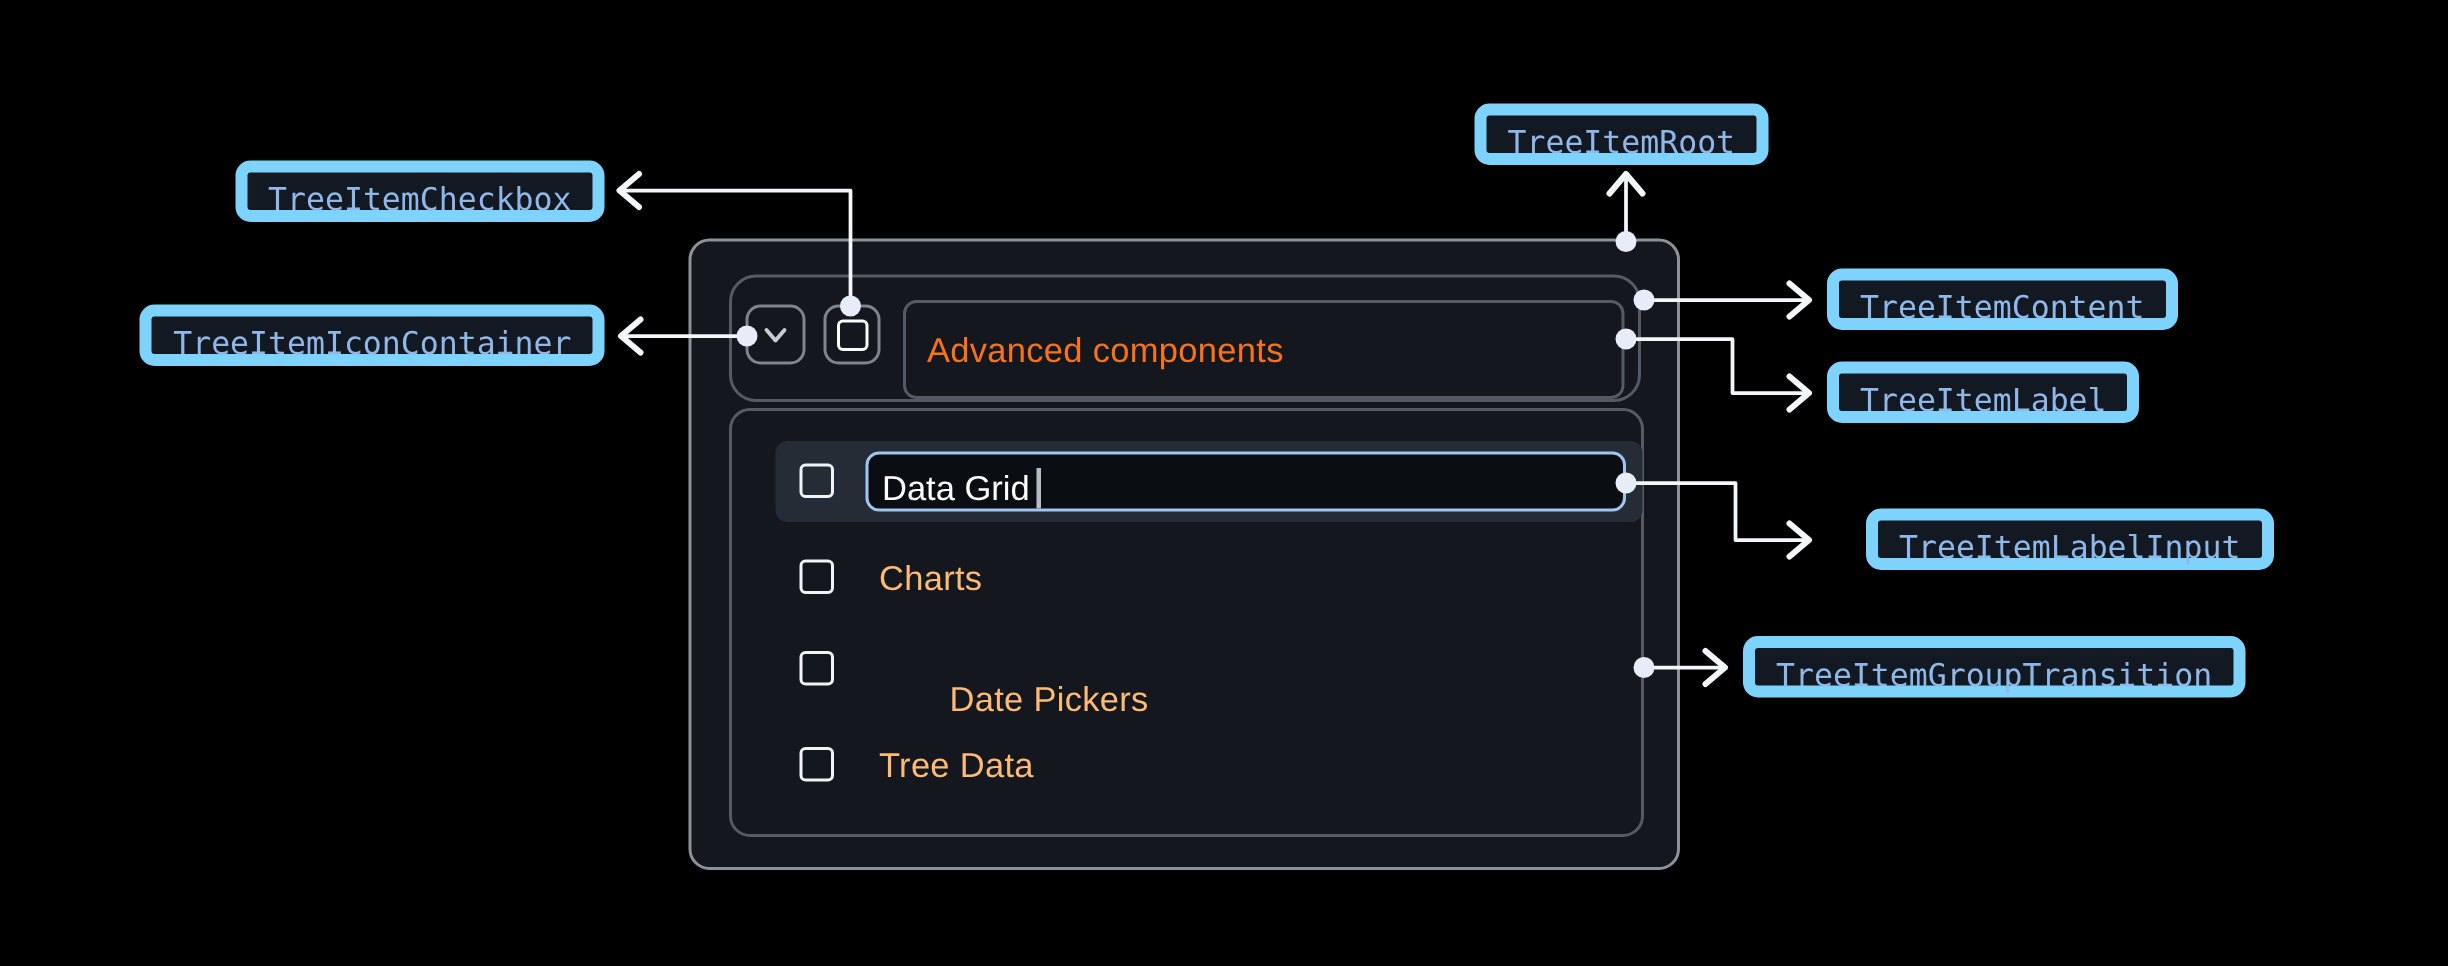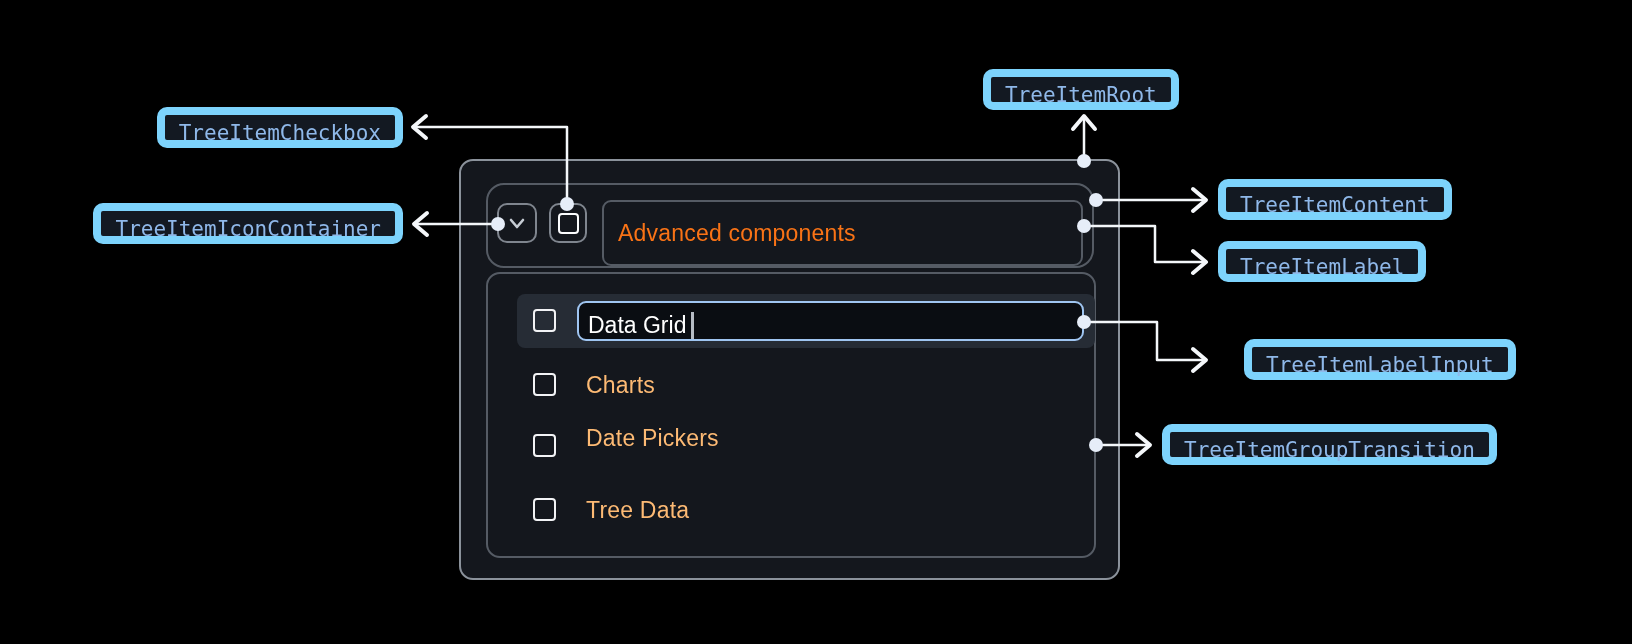--- a/index.html
+++ b/index.html
@@ -99,21 +99,21 @@
     <div class="edit-input">
       <span>Data Grid</span>
       <span class="caret"></span>
     </div>
   </div>
 
   <span class="row-cbx" style="left:533px;top:373px;"></span>
   <span class="row-label" style="top:371px;">Charts</span>
 
   <span class="row-cbx" style="left:533px;top:434px;"></span>
-  <span class="row-label" style="top:424px;">Date Pickers</span>
+  <span class="row-label" style="top:452px;margin-left:47px;">Date Pickers</span>
 
   <span class="row-cbx" style="left:533px;top:498px;"></span>
   <span class="row-label" style="top:496px;">Tree Data</span>
 
   <svg class="overlay" width="1632" height="644" fill="none" stroke="#f4f7fa" stroke-width="2.5" stroke-linecap="round" stroke-linejoin="round">
 
     <g>
       <path d="M567,204 L567,127 L414,127"></path>
       <path d="M426,116 L413,127 L426,138" stroke-width="4"></path>
       <circle cx="567" cy="204" r="7" fill="#e6edf8" stroke="none"></circle>

